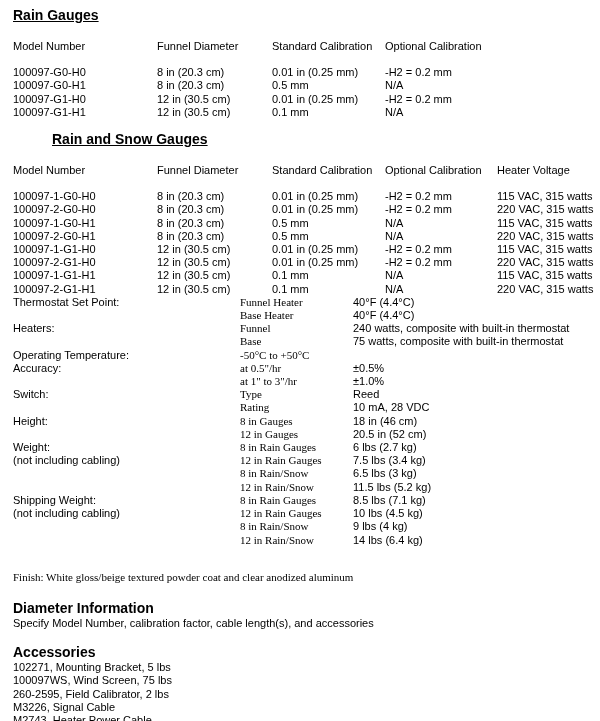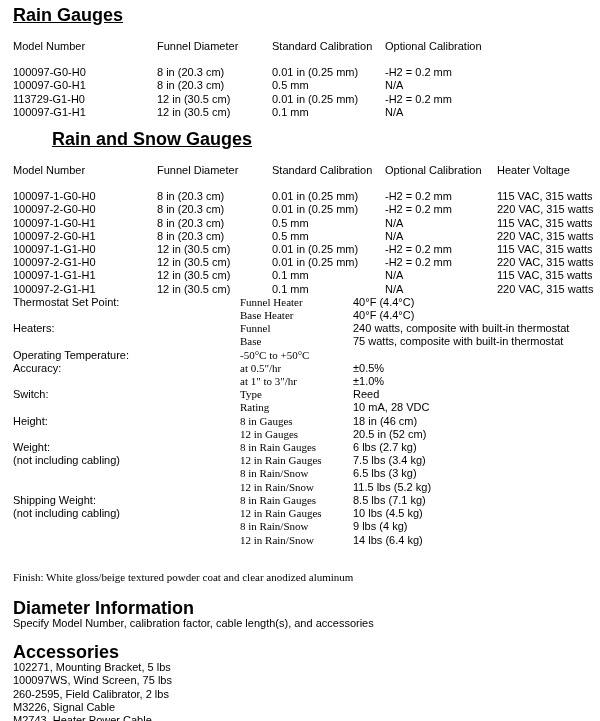--- a/index.html
+++ b/index.html
@@ -10,21 +10,21 @@
     box-sizing: border-box;
     padding: 7px 6px 0 13px;
     background: #ffffff;
     color: #000000;
     font-family: "Liberation Sans", sans-serif;
     font-size: 11px;
     line-height: 13.2px;
     overflow: hidden;
   }
   .heading {
-    font-size: 18px;
+    font-size: 14px;
     line-height: 17px;
     font-weight: 700;
     margin: 0;
   }
   .underline { text-decoration: underline; }
   .h-rain { margin: 0 0 16px 0; }
   .h-rainsnow { margin: 12px 0 16px 0; padding-left: 39px; }
   .h-ordering { margin: 16px 0 0 0; }
   .h-accessories { margin: 14px 0 0 0; }
   .trow { display: flex; align-items: flex-end; }
@@ -61,21 +61,21 @@
       <span class="c3">0.01 in (0.25 mm)</span>
       <span class="c4">-H2 = 0.2 mm</span>
     </div>
     <div class="trow">
       <span class="c1">100097-G0-H1</span>
       <span class="c2">8 in (20.3 cm)</span>
       <span class="c3">0.5 mm</span>
       <span class="c4">N/A</span>
     </div>
     <div class="trow">
-      <span class="c1">113729-G1-H0</span>
+      <span class="c1">100097-G1-H0</span>
       <span class="c2">12 in (30.5 cm)</span>
       <span class="c3">0.01 in (0.25 mm)</span>
       <span class="c4">-H2 = 0.2 mm</span>
     </div>
     <div class="trow">
       <span class="c1">100097-G1-H1</span>
       <span class="c2">12 in (30.5 cm)</span>
       <span class="c3">0.1 mm</span>
       <span class="c4">N/A</span>
     </div>

